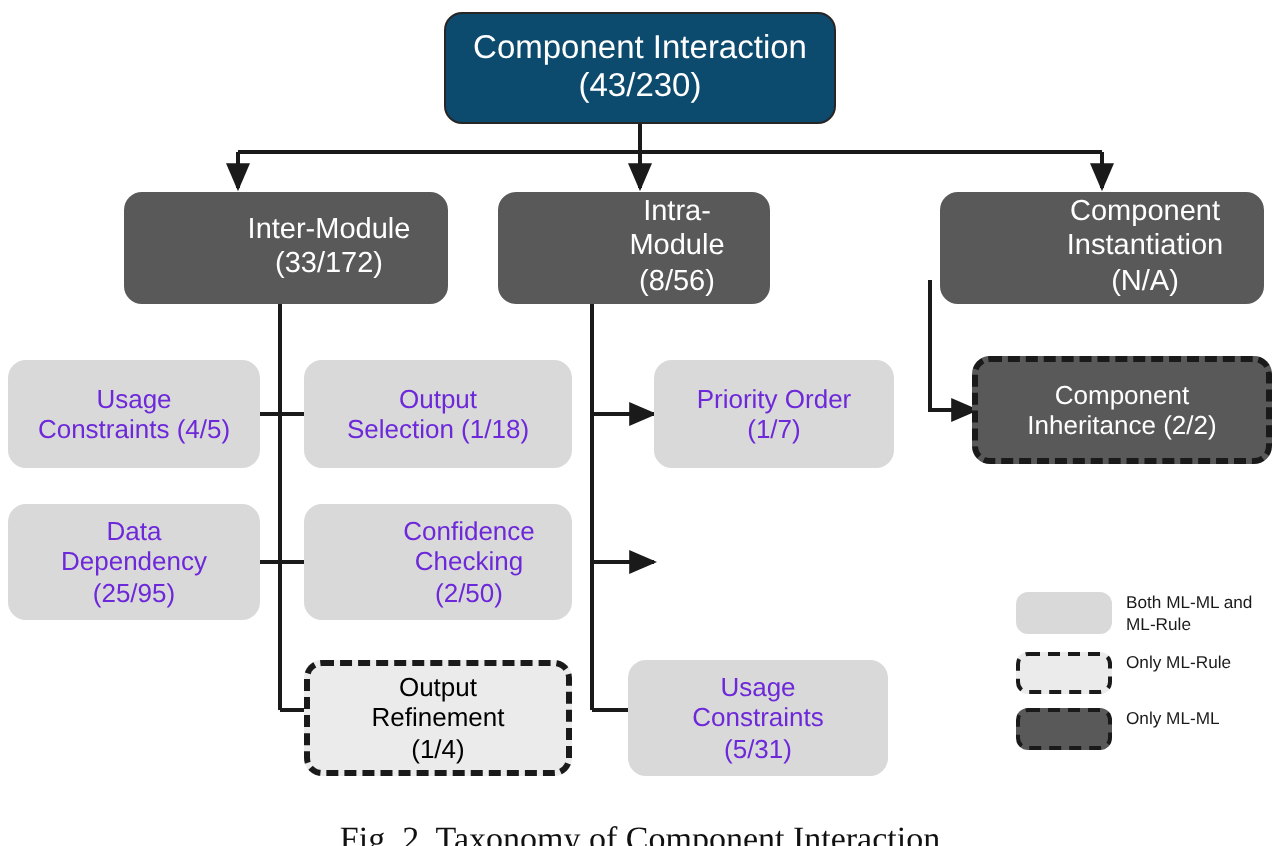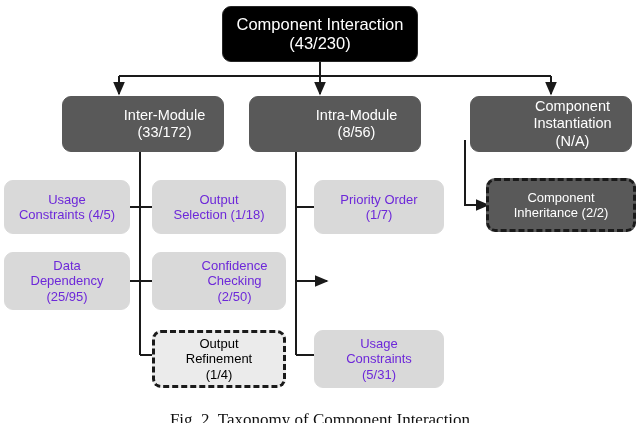--- a/index.html
+++ b/index.html
@@ -14,21 +14,21 @@
   .node{
     position:absolute;box-sizing:border-box;
     display:flex;align-items:center;justify-content:center;
     text-align:center;border-radius:9px;
     line-height:1.18;
     padding:2px 5px;
   }
   .node span{display:block;white-space:pre-line;}
 
   
-  .v-root{background:#000000;color:#ffffff;border:1px solid #262626;}
+  .v-root{background:#0c4a6e;color:#ffffff;border:1px solid #262626;}
   .v-dark{background:#595959;color:#ffffff;border:1px solid #595959;padding-left:48px;}
   .v-light{background:#d9d9d9;color:#6d28d9;border:1px solid #d9d9d9;}
   .v-onlyml{background:#595959;color:#ffffff;border:3px dashed #1a1a1a;}
   .v-onlyrule{background:#ebebeb;color:#000000;border:3px dashed #1a1a1a;}
 
   .fs-root{font-size:16.5px;}
   .fs-l2{font-size:14.5px;}
   .fs-l3{font-size:13px;}
 
   
@@ -90,21 +90,21 @@
   <div class="node v-root fs-root" style="left:222px;top:6px;width:196px;height:56px;">
     <span>Component Interaction
 (43/230)</span>
   </div>
 
   <div class="node v-dark fs-l2" style="left:62px;top:96px;width:162px;height:56px;">
     <span>Inter-Module
 (33/172)</span>
   </div>
 
-  <div class="node v-dark fs-l2" style="left:249px;top:96px;width:172px;height:56px;">
+  <div class="node v-dark fs-l2" style="left:249px;top:96px;width:136px;height:56px;">
     <span>Intra-Module
 (8/56)</span>
   </div>
 
   <div class="node v-dark fs-l2" style="left:470px;top:96px;width:162px;height:56px;">
     <span>Component
 Instantiation (N/A)</span>
   </div>
 
   <div class="node v-light fs-l3" style="left:4px;top:180px;width:126px;height:54px;">
@@ -127,33 +127,48 @@
     <span>Confidence
 Checking (2/50)</span>
   </div>
 
   <div class="node v-onlyrule fs-l3" style="left:152px;top:330px;width:134px;height:58px;">
     <span>Output
 Refinement
 (1/4)</span>
   </div>
 
-  <div class="node v-light fs-l3" style="left:314px;top:180px;width:130px;height:54px;justify-content:center;">
+  <div class="node v-light fs-l3" style="left:327px;top:180px;width:120px;height:54px;justify-content:center;">
     <span>Priority Order
 (1/7)</span>
   </div>
 
 
   <div class="node v-light fs-l3" style="left:314px;top:330px;width:130px;height:58px;">
     <span>Usage
 Constraints
 (5/31)</span>
   </div>
 
   <div class="node v-onlyml fs-l3" style="left:486px;top:178px;width:150px;height:54px;">
     <span>Component
 Inheritance (2/2)</span>
   </div>
 
+  <div id="legend">
+    <div class="leg-row">
+      <div class="leg-swatch sw-light"></div>
+      <div class="leg-label">Both ML-ML and
+ML-Rule</div>
+    </div>
+    <div class="leg-row">
+      <div class="leg-swatch sw-rule"></div>
+      <div class="leg-label">Only ML-Rule</div>
+    </div>
+    <div class="leg-row">
+      <div class="leg-swatch sw-ml"></div>
+      <div class="leg-label">Only ML-ML</div>
+    </div>
+  </div>
 
   <div id="caption">Fig. 2. Taxonomy of Component Interaction</div>
 
 </div>
 
 </body></html>

